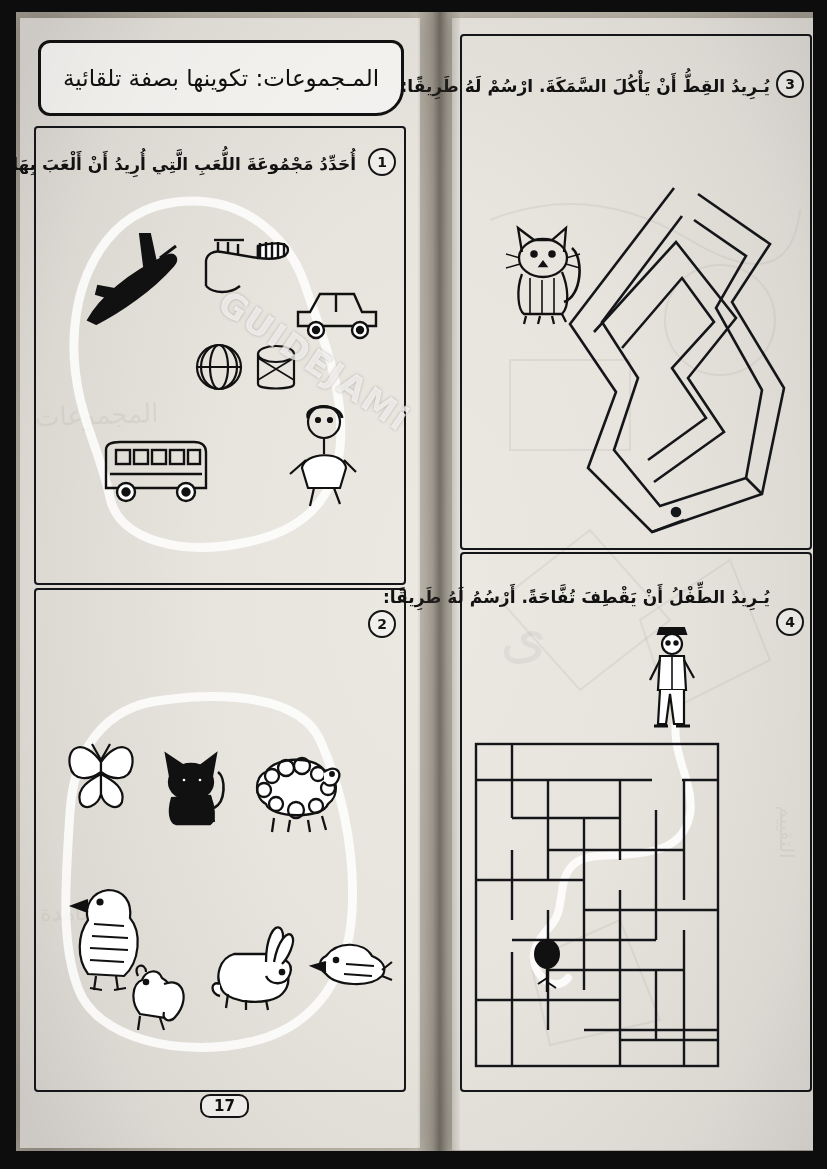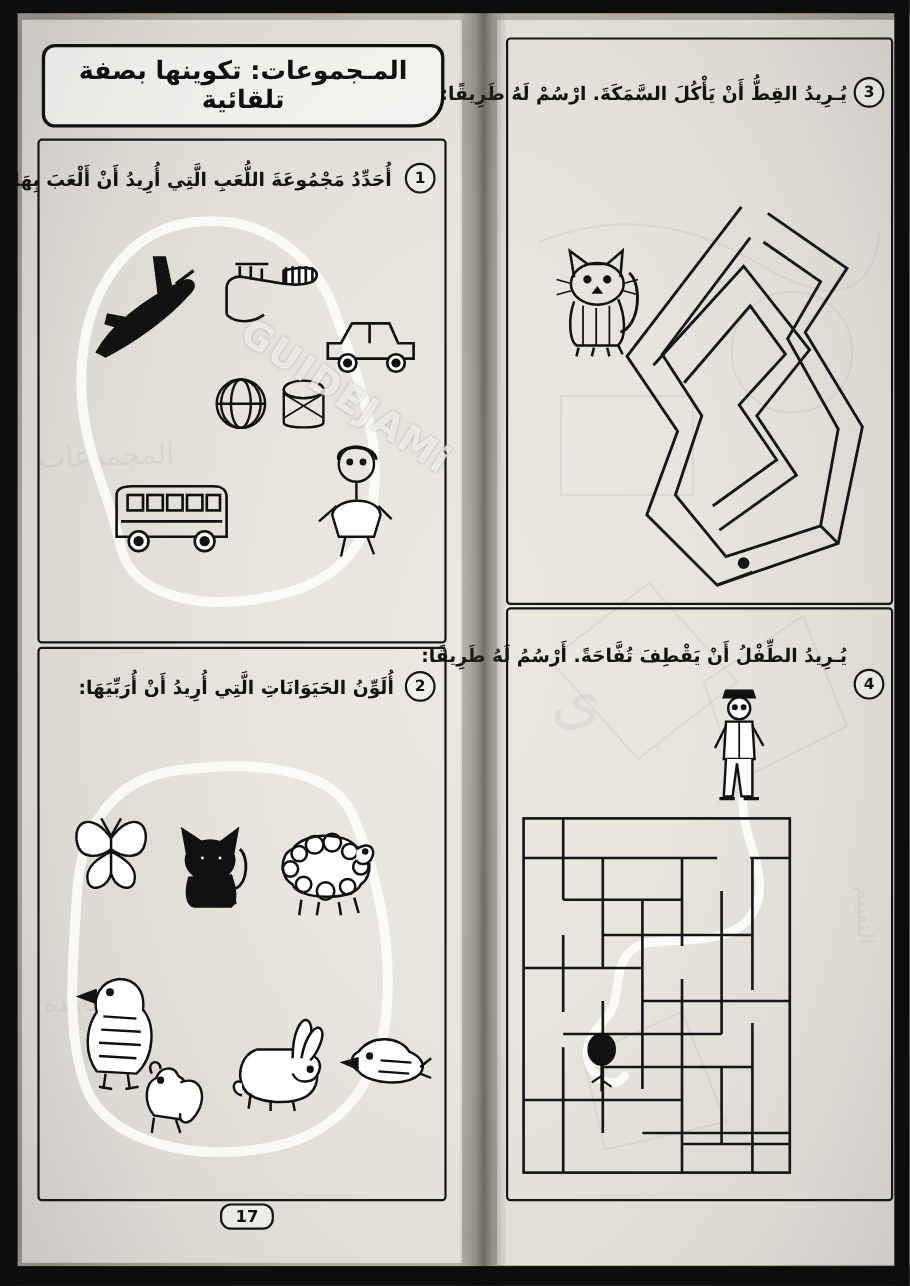--- a/index.html
+++ b/index.html
@@ -92,21 +92,21 @@
     border: 3px solid #111;
     border-radius: 12px 12px 28px 12px;
     background: rgba(255,255,255,0.55);
     display: flex;
     align-items: center;
     justify-content: center;
     z-index: 4;
   }
   #title-text {
     font-size: 23px;
-    font-weight: bold;
+    font-weight: normal;
     color: #101010;
     letter-spacing: 0px;
     text-align: center;
     padding: 0 8px;
   }
 
   
   .ex-num {
     position: absolute;
     width: 24px;
@@ -291,21 +291,20 @@
   </svg>
 
   <svg class="crayon" style="top:180px; left:48px;" width="340" height="390" viewBox="0 0 340 390">
     <path d="M128 22 C 60 30, 28 95, 26 160 C 24 226, 52 268, 62 318 C 72 362, 136 376, 200 362 C 258 350, 286 318, 292 268 C 298 210, 272 150, 258 108 C 242 58, 196 14, 128 22 Z" fill="none" stroke="rgba(255,255,255,0.82)" stroke-width="9" stroke-linecap="round"></path>
   </svg>
 
   <div id="watermark">GUIDEJAMi</div>
 
   <div class="frame" style="top:588px; left:34px; width:368px; height:500px;"></div>
   <div class="ex-num" style="top:610px; left:368px;">2</div>
-  <div class="ex-prompt" style="top:616px; left:62px; width:296px; text-align:right;">أُلَوِّنُ الحَيَوَانَاتِ الَّتِي أُرِيدُ أَنْ أُرَبِّيَهَا:</div>
 
   <svg class="art" style="top:736px; left:64px;" width="74" height="78" viewBox="0 0 74 78">
     <g fill="none" stroke="#111" stroke-width="2.2">
       <path d="M37 26 L 37 62"></path>
       <path d="M37 26 C 20 2, 2 10, 6 30 C 9 46, 26 44, 37 36 Z" fill="#fff"></path>
       <path d="M37 26 C 54 2, 72 10, 68 30 C 65 46, 48 44, 37 36 Z" fill="#fff"></path>
       <path d="M37 38 C 26 44, 12 52, 16 66 C 20 76, 34 70, 37 58 Z" fill="#fff"></path>
       <path d="M37 38 C 48 44, 62 52, 58 66 C 54 76, 40 70, 37 58 Z" fill="#fff"></path>
       <path d="M37 24 L 28 8 M 37 24 L 46 8"></path>
     </g>

